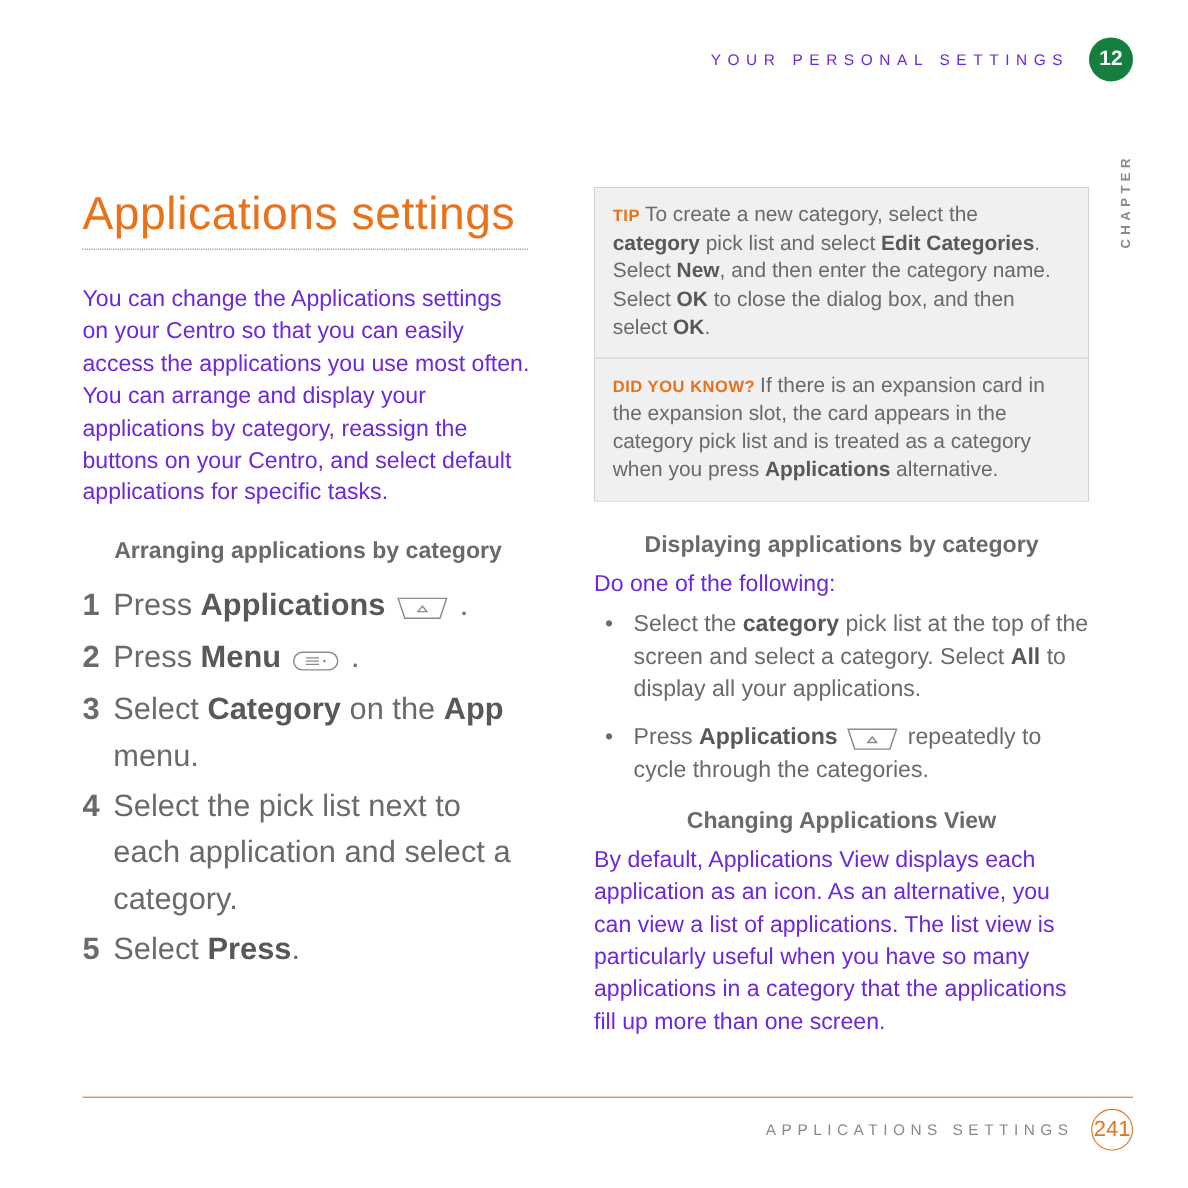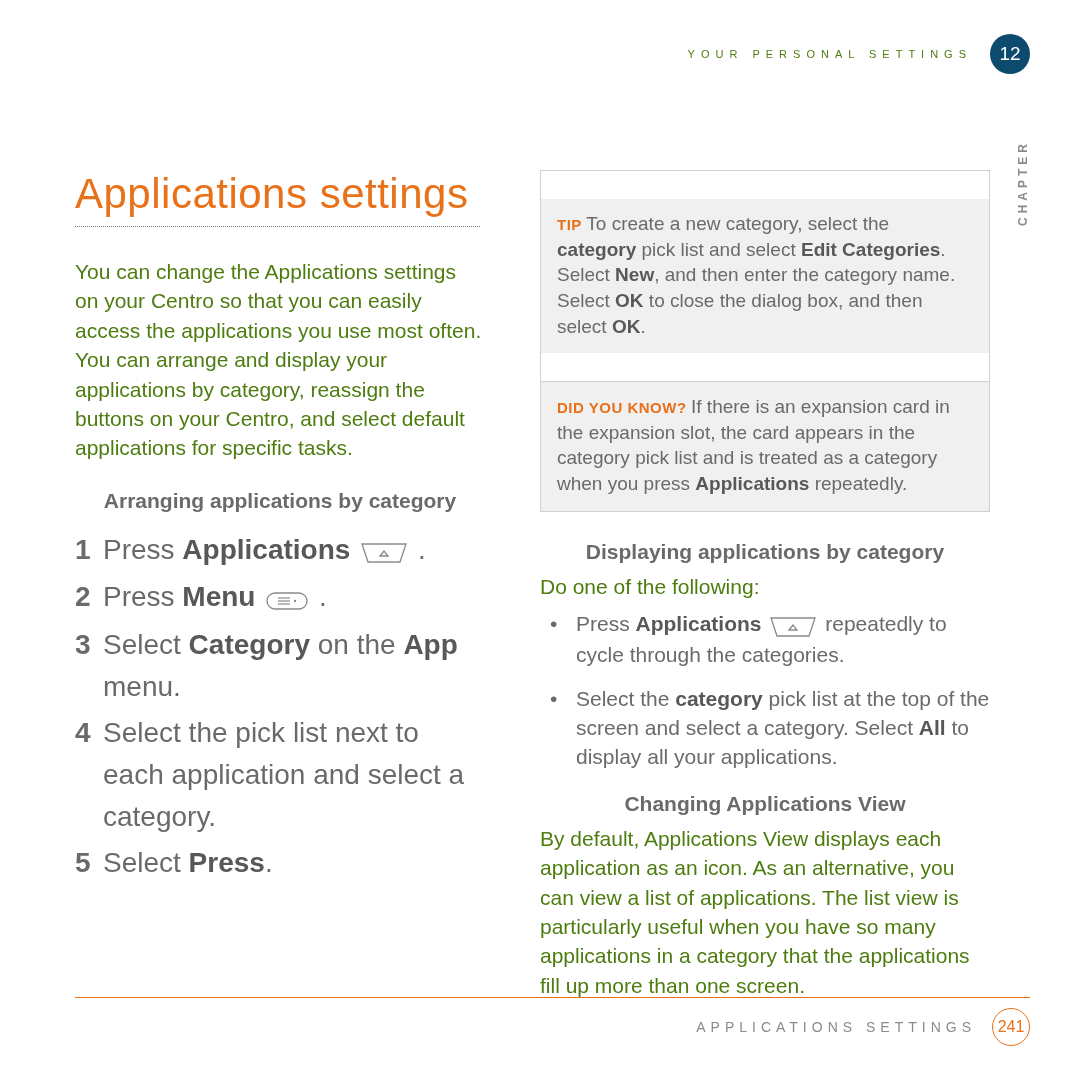--- a/index.html
+++ b/index.html
@@ -17,35 +17,35 @@
   }
   .header-row {
     position: absolute;
     top: 34px;
     right: 50px;
     display: flex;
     align-items: center;
     gap: 18px;
   }
   .header-label {
-    font-size: 11px;
+    font-size: 14px;
     letter-spacing: 6px;
-    color: #4d7c0f;
+    color: #6d28d9;
   }
   .chapter-badge {
     width: 40px;
     height: 40px;
     border-radius: 50%;
-    background: #0c4a6e;
+    background: #15803d;
     color: #fff;
     display: flex;
     align-items: center;
     justify-content: center;
     font-size: 19px;
-    font-weight: 400;
+    font-weight: 700;
   }
   .chapter-vert {
     position: absolute;
     top: 140px;
     right: 50px;
     writing-mode: vertical-rl;
     transform: rotate(180deg);
     font-size: 12px;
     letter-spacing: 4px;
     color: #8a8a8a;
@@ -71,21 +71,21 @@
   }
   .title-rule {
     border: none;
     border-bottom: 1px dotted #7a7a7a;
     margin-bottom: 30px;
     width: 405px;
   }
   .para {
     font-size: 21px;
     line-height: 1.4;
-    color: #4d7c0f;
+    color: #6d28d9;
     margin-bottom: 26px;
   }
   .subhead {
     font-size: 21px;
     font-weight: bold;
     color: #6a6a6a;
     margin-bottom: 8px;
     text-align: center;
   }
   ol.steps {
@@ -111,21 +111,20 @@
     color: #6a6a6a;
   }
   .strong { font-weight: bold; color: #585858; }
   .callout-group {
     border: 1px solid #d0d0d0;
     margin-bottom: 28px;
   }
   .callout {
     background: #f0f0f0;
     padding: 12px 16px 14px 16px;
-    margin-top: 28px;
   }
   .callout + .callout { border-top: 1px solid #d0d0d0; }
   .callout-label {
     font-size: 15px;
     font-weight: bold;
     color: #e8711a;
     letter-spacing: 0.5px;
   }
   .callout-body {
     font-size: 19px;
@@ -189,21 +188,21 @@
   }
   .page-badge {
     width: 38px;
     height: 38px;
     border-radius: 50%;
     border: 1px solid #e8711a;
     color: #e8711a;
     display: flex;
     align-items: center;
     justify-content: center;
-    font-size: 16px;
+    font-size: 20px;
   }
 </style>
 </head>
 <body>
 
 <div class="header-row">
   <span class="header-label">YOUR PERSONAL SETTINGS</span>
   <span class="chapter-badge">12</span>
 </div>
 <div class="chapter-vert">CHAPTER</div>
@@ -254,41 +253,41 @@
       <div class="callout-group">
         <div class="callout">
           <span class="callout-label">TIP</span>
           <span class="callout-body">
             <span>To create a new category, select the </span><span class="strong">category</span><span> pick list and select </span><span class="strong">Edit Categories</span><span>. Select </span><span class="strong">New</span><span>, and then enter the category name. Select </span><span class="strong">OK</span><span> to close the dialog box, and then select </span><span class="strong">OK</span><span>.</span>
           </span>
         </div>
         <div class="callout">
           <span class="callout-label">DID YOU KNOW?</span>
           <span class="callout-body">
-            <span>If there is an expansion card in the expansion slot, the card appears in the category pick list and is treated as a category when you press </span><span class="strong">Applications</span><span> repeatedly.</span>
+            <span>If there is an expansion card in the expansion slot, the card appears in the category pick list and is treated as a category when you press </span><span class="strong">Applications</span><span> alternative.</span>
           </span>
         </div>
       </div>
 
       <div class="subhead">Displaying applications by category</div>
       <p class="para" style="margin-bottom:6px">Do one of the following:</p>
       <ul class="bullets">
+        <li>
+          <span>Select the </span><span class="strong">category</span><span> pick list at the top of the screen and select a category. Select </span><span class="strong">All</span><span> to display all your applications.</span>
+        </li>
         <li>
           <span>Press </span><span class="strong">Applications</span>
           <span class="key-icon">
             <svg class="key-home" viewBox="0 0 48 22">
                 <polygon points="2,2 46,2 40,20 8,20" fill="none" stroke="#8a8a8a" stroke-width="1.3"></polygon>
                 <path d="M20 14 L24 9 L28 14 Z" fill="none" stroke="#8a8a8a" stroke-width="1.3"></path>
               </svg>
           </span>
           <span> repeatedly to cycle through the categories.</span>
         </li>
-        <li>
-          <span>Select the </span><span class="strong">category</span><span> pick list at the top of the screen and select a category. Select </span><span class="strong">All</span><span> to display all your applications.</span>
-        </li>
       </ul>
 
       <div class="subhead" style="margin-top:20px">Changing Applications View</div>
       <p class="para">By default, Applications View displays each application as an icon. As an alternative, you can view a list of applications. The list view is particularly useful when you have so many applications in a category that the applications fill up more than one screen.</p>
     </div>
   </div>
 </div>
 
 <div class="footer">
   <hr class="footer-rule">

